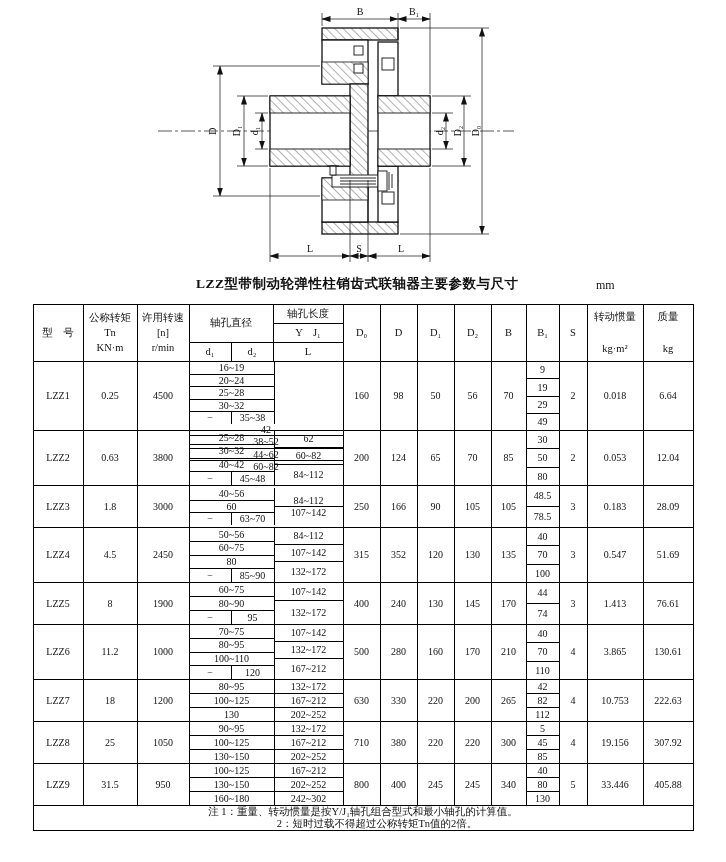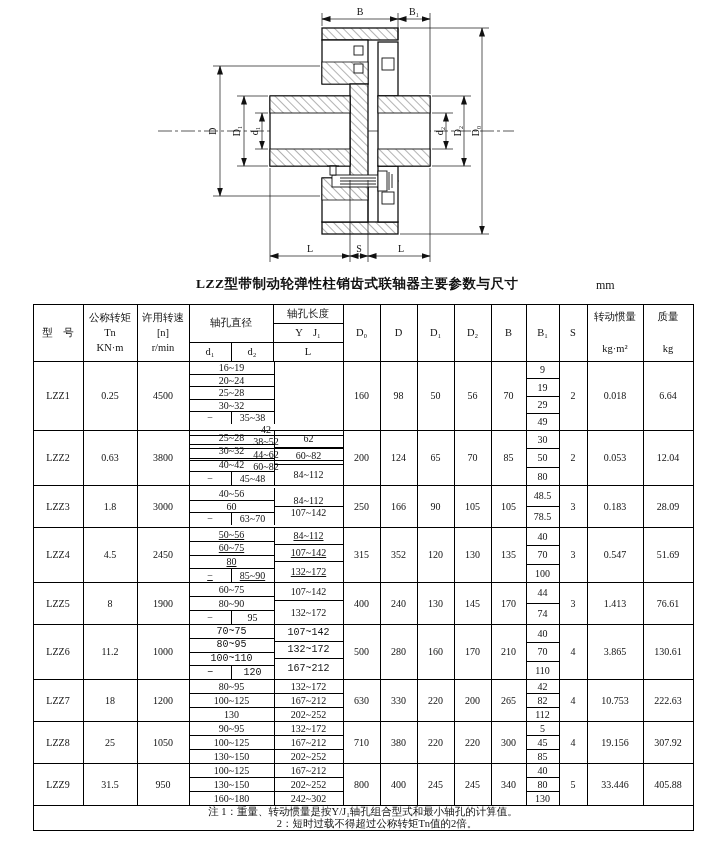--- a/index.html
+++ b/index.html
@@ -349,21 +349,21 @@
           </td>
           <td>3</td>
           <td>0.183</td>
           <td>28.09</td>
         </tr>
         <tr style="height: 54px;">
           <td>LZZ4</td>
           <td>4.5</td>
           <td>2450</td>
           <td class="bl" colspan="3">
-            <div class="blw" style="height: 54px; text-decoration: underline;">
+            <div class="blw" style="height: 54px;">
               <div class="bcol">
                 <div class="brow">
                   <span class="bfull">50~56</span>
                 </div>
                 <div class="brow">
                   <span class="bfull">60~75</span>
                 </div>
                 <div class="brow">
                   <span class="bfull">80</span>
                 </div>
@@ -432,21 +432,21 @@
           </td>
           <td>3</td>
           <td>1.413</td>
           <td>76.61</td>
         </tr>
         <tr style="height: 54px;">
           <td>LZZ6</td>
           <td>11.2</td>
           <td>1000</td>
           <td class="bl" colspan="3">
-            <div class="blw" style="height: 54px; font-family: Liberation Mono, monospace;">
+            <div class="blw" style="height: 54px;">
               <div class="bcol">
                 <div class="brow">
                   <span class="bfull">70~75</span>
                 </div>
                 <div class="brow">
                   <span class="bfull">80~95</span>
                 </div>
                 <div class="brow">
                   <span class="bfull">100~110</span>
                 </div>

